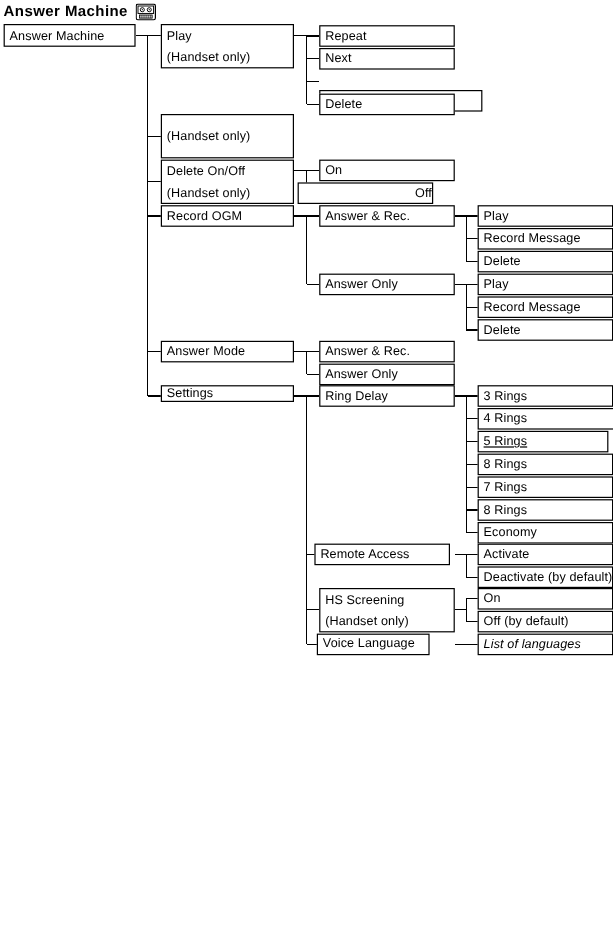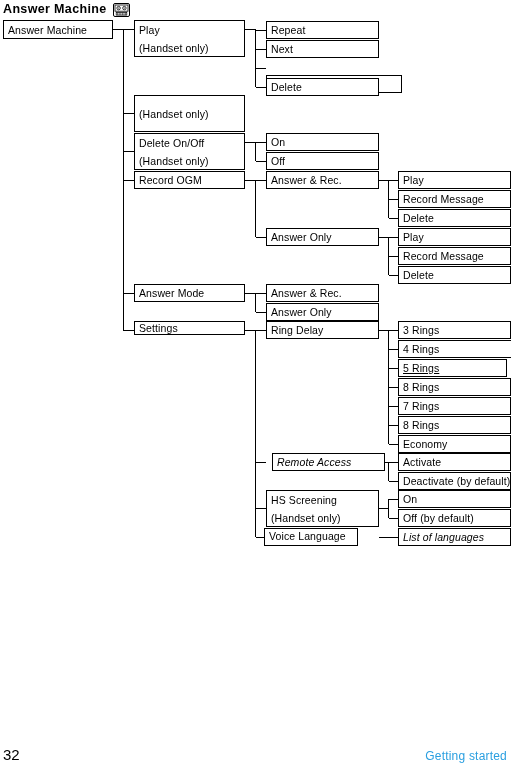--- a/index.html
+++ b/index.html
@@ -221,21 +221,21 @@
         <div class="node two-line" style="left: 134px; top: 95px; width: 111px; height: 37px;">
           <span class="line">(Handset only)</span>
         </div>
         <div class="node two-line" style="left: 134px; top: 133px; width: 111px; height: 37px;">
           <span class="line">Delete On/Off</span>
           <span class="line">(Handset only)</span>
         </div>
         <div class="node" style="left: 266px; top: 133px; width: 113px; height: 18px;">
           <span class="line">On</span>
         </div>
-        <div class="node" style="left: 266px; top: 152px; width: 113px; height: 18px;">
+        <div class="node" style="left: 248px; top: 152px; width: 113px; height: 18px; align-items: flex-end;">
           <span class="line">Off</span>
         </div>
         <div class="node" style="left: 134px; top: 171px; width: 111px; height: 18px;">
           <span class="line">Record OGM</span>
         </div>
         <div class="node" style="left: 266px; top: 171px; width: 113px; height: 18px;">
           <span class="line">Answer &amp; Rec.</span>
         </div>
         <div class="node" style="left: 398px; top: 171px; width: 113px; height: 18px;">
           <span class="line">Play</span>
@@ -287,21 +287,21 @@
         </div>
         <div class="node" style="left: 398px; top: 397px; width: 113px; height: 18px;">
           <span class="line">7 Rings</span>
         </div>
         <div class="node" style="left: 398px; top: 416px; width: 113px; height: 18px;">
           <span class="line">8 Rings</span>
         </div>
         <div class="node" style="left: 398px; top: 435px; width: 113px; height: 18px;">
           <span class="line">Economy</span>
         </div>
-        <div class="node" style="left: 272px; top: 453px; width: 113px; height: 18px; font-style: italic;">
+        <div class="node" style="left: 262px; top: 453px; width: 113px; height: 18px;">
           <span class="line">Remote Access</span>
         </div>
         <div class="node" style="left: 398px; top: 453px; width: 113px; height: 18px;">
           <span class="line">Activate</span>
         </div>
         <div class="node" style="left: 398px; top: 472px; width: 113px; height: 18px;">
           <span class="line">Deactivate (by default)</span>
         </div>
         <div class="node two-line" style="left: 266px; top: 490px; width: 113px; height: 37px;">
           <span class="line">HS Screening</span>
@@ -315,18 +315,14 @@
         </div>
         <div class="node" style="left: 264px; top: 528px; width: 94px; height: 18px; justify-content: flex-end;">
           <span class="line">Voice Language</span>
         </div>
         <div class="node italic" style="left: 398px; top: 528px; width: 113px; height: 18px;">
           <span class="line">List of languages</span>
         </div>
       </div>
   </div>
 
-  <div id="footer">
-    <span id="footer-page-number">32</span>
-    <span id="footer-section-label">Getting started</span>
-  </div>
 
 </div>
 
 </body></html>

